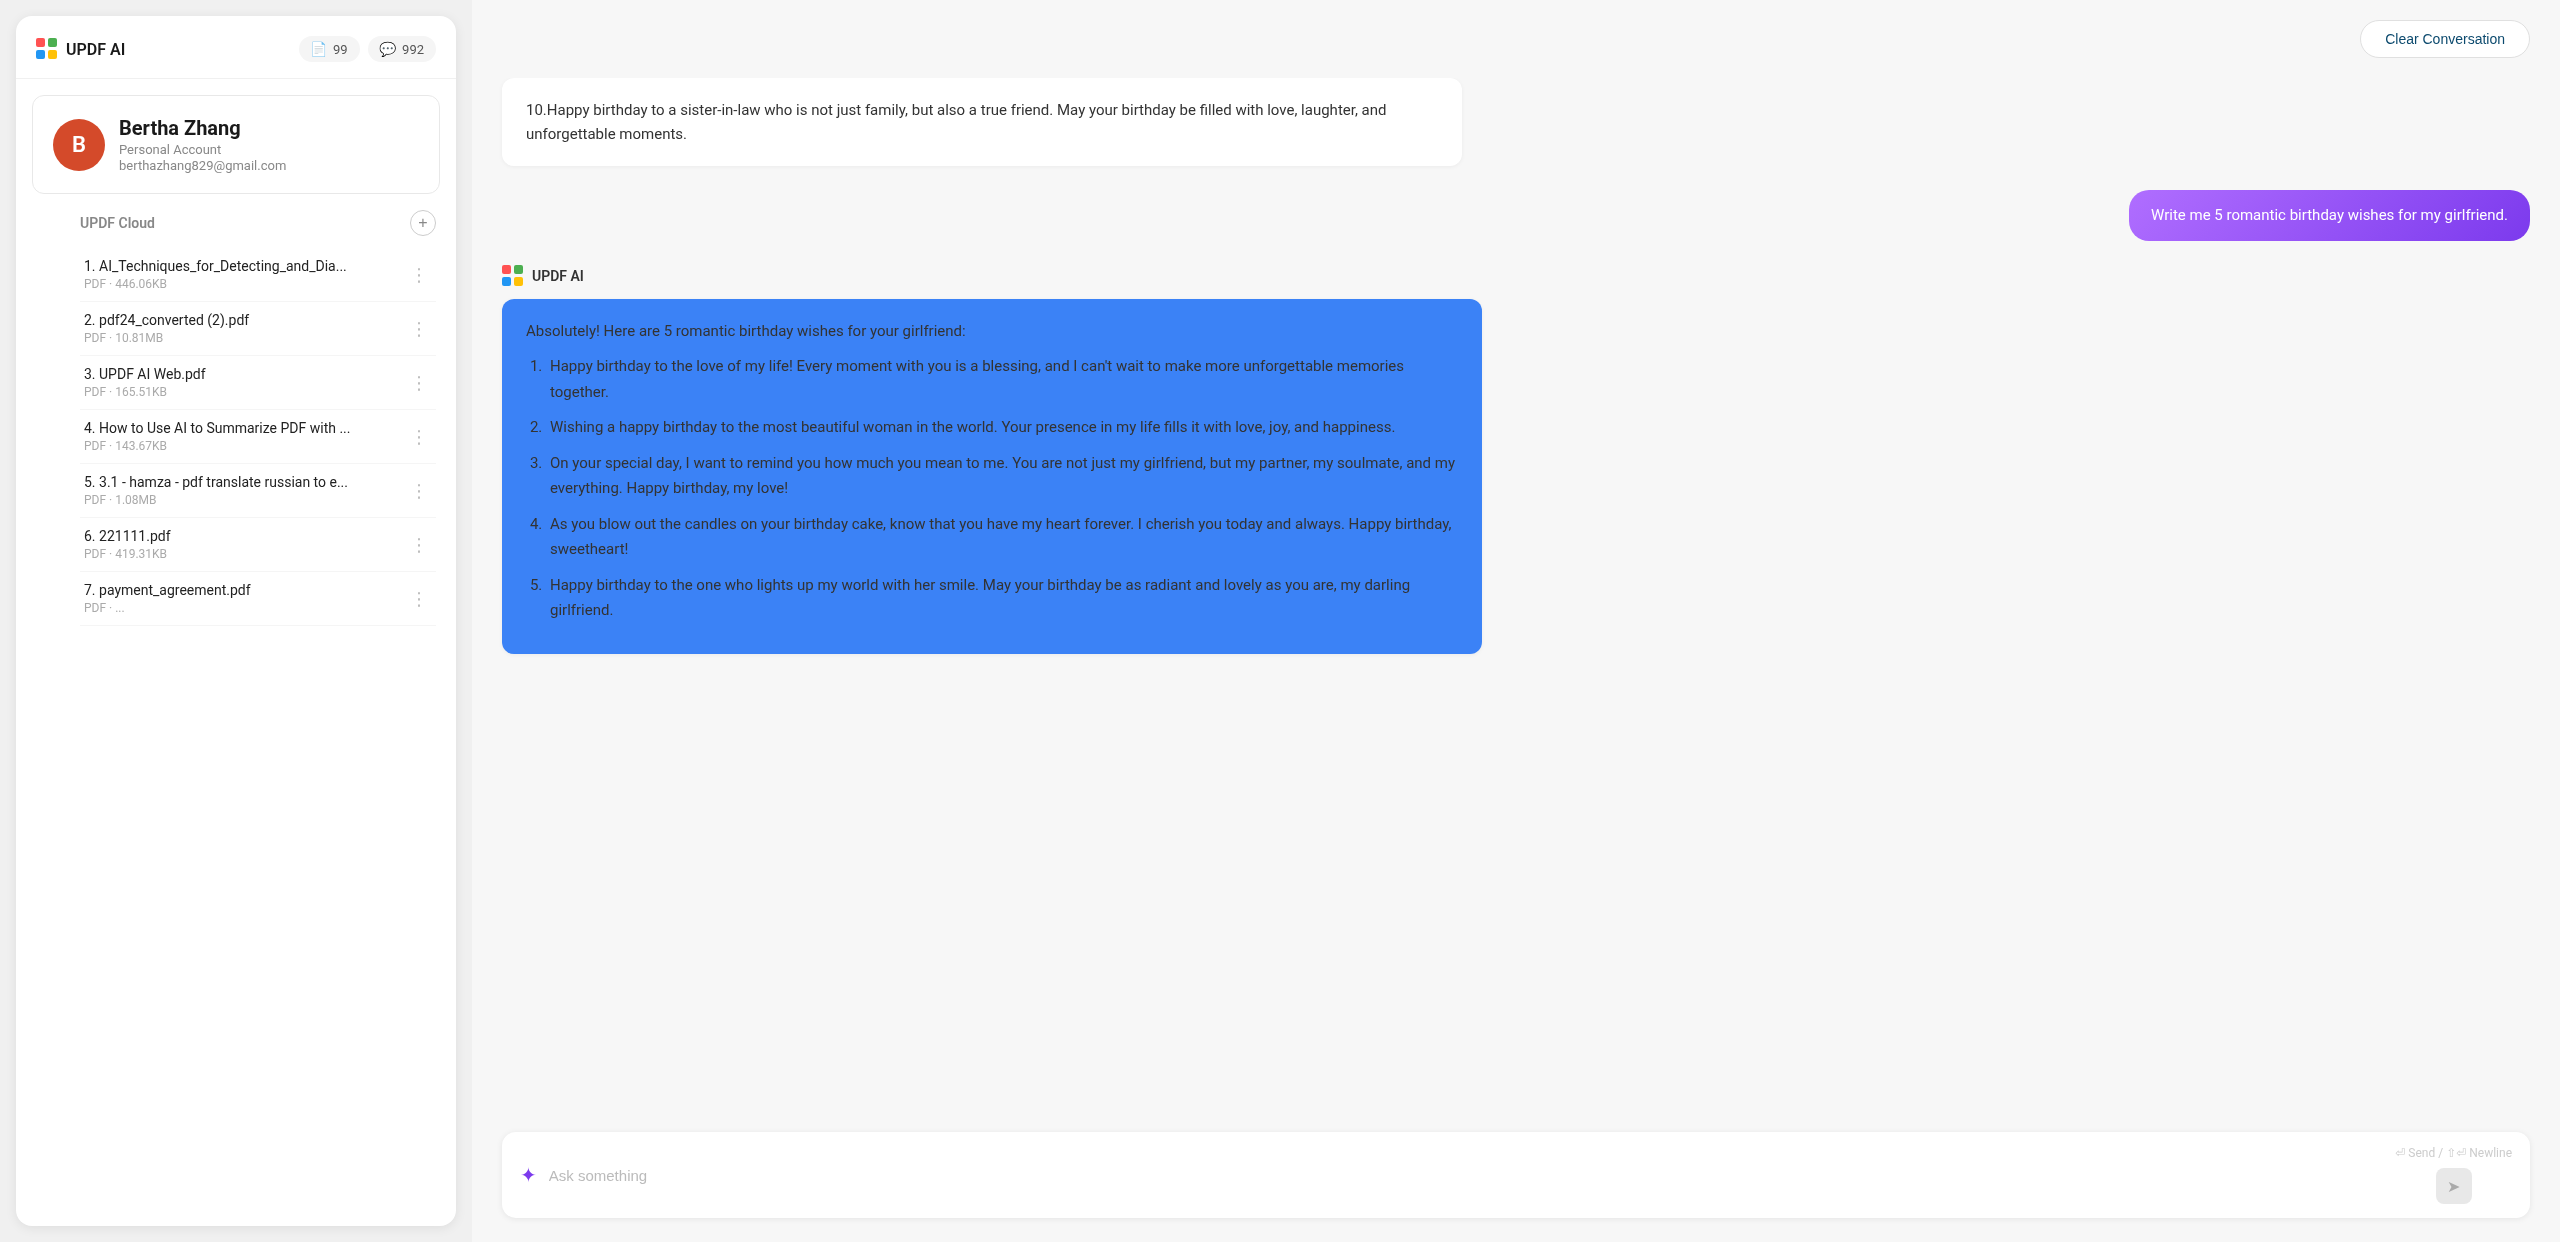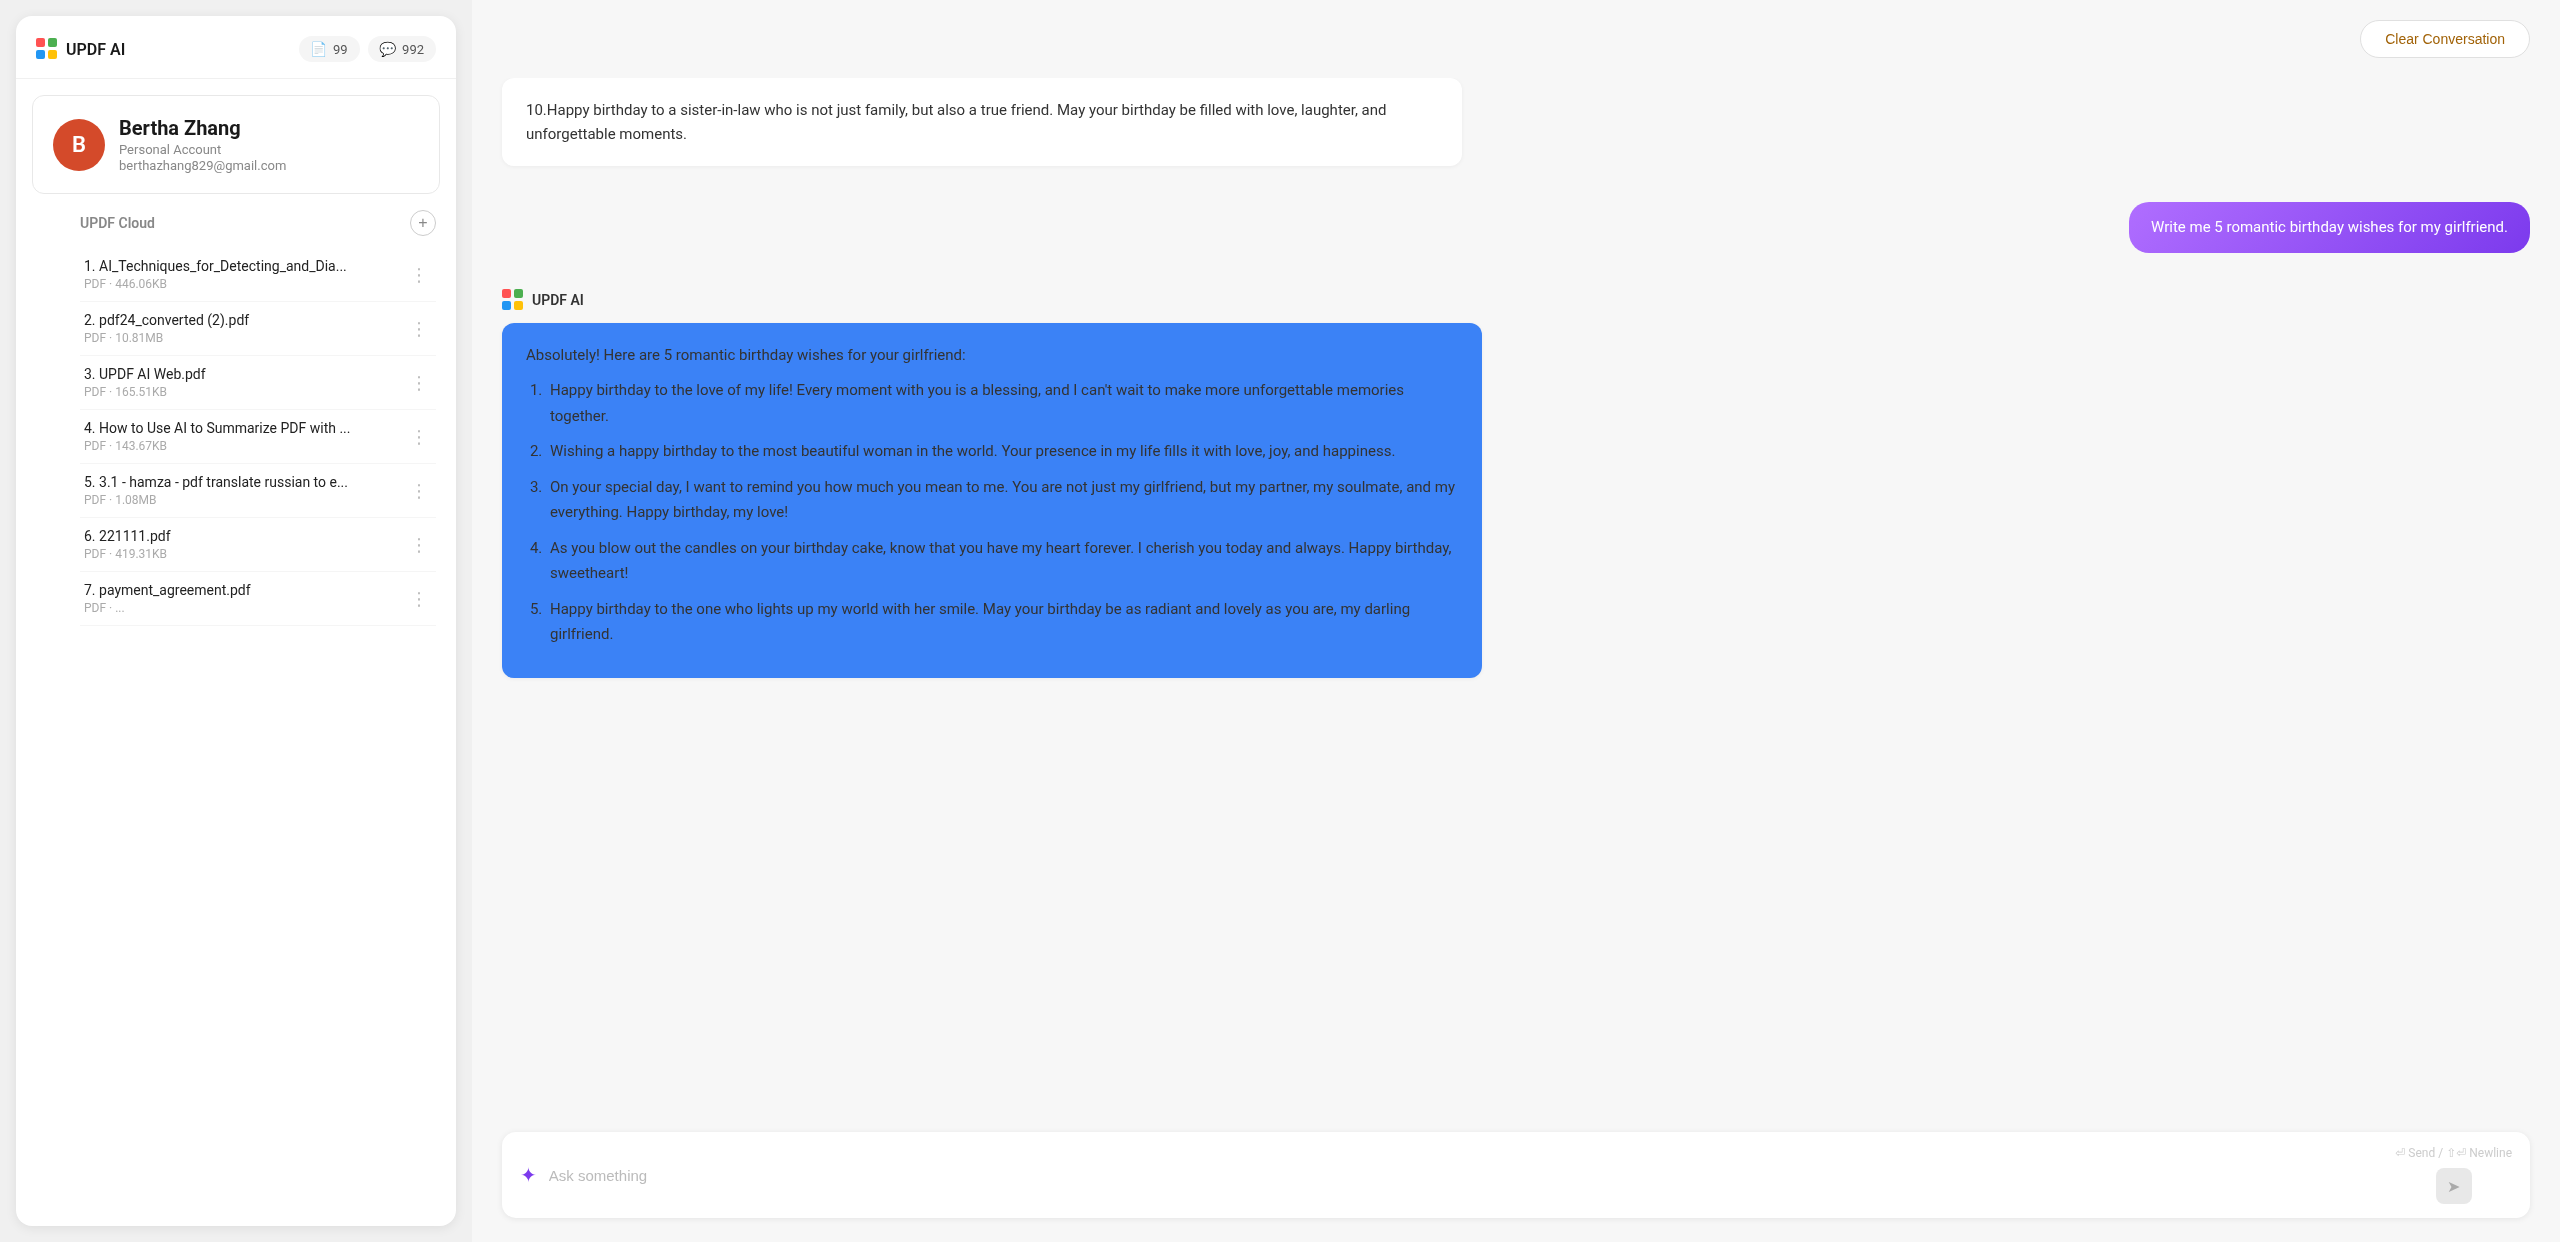--- a/index.html
+++ b/index.html
@@ -204,32 +204,32 @@
       padding: 20px 30px;
       flex-shrink: 0;
     }
 
     .clear-btn {
       background: #ffffff;
       border: 1.5px solid #e0e0e0;
       border-radius: 24px;
       padding: 10px 24px;
       font-size: 14px;
-      color: #a16207;
+      color: #0c4a6e;
       cursor: pointer;
       font-weight: 500;
     }
 
     .chat-messages {
       flex: 1;
       overflow-y: auto;
       padding: 0 30px 20px 30px;
       display: flex;
       flex-direction: column;
-      gap: 36px;
+      gap: 24px;
     }
 
     
     .msg-system {
       background: #ffffff;
       border-radius: 12px;
       padding: 20px 24px;
       max-width: 960px;
       align-self: flex-start;
       color: #333;

